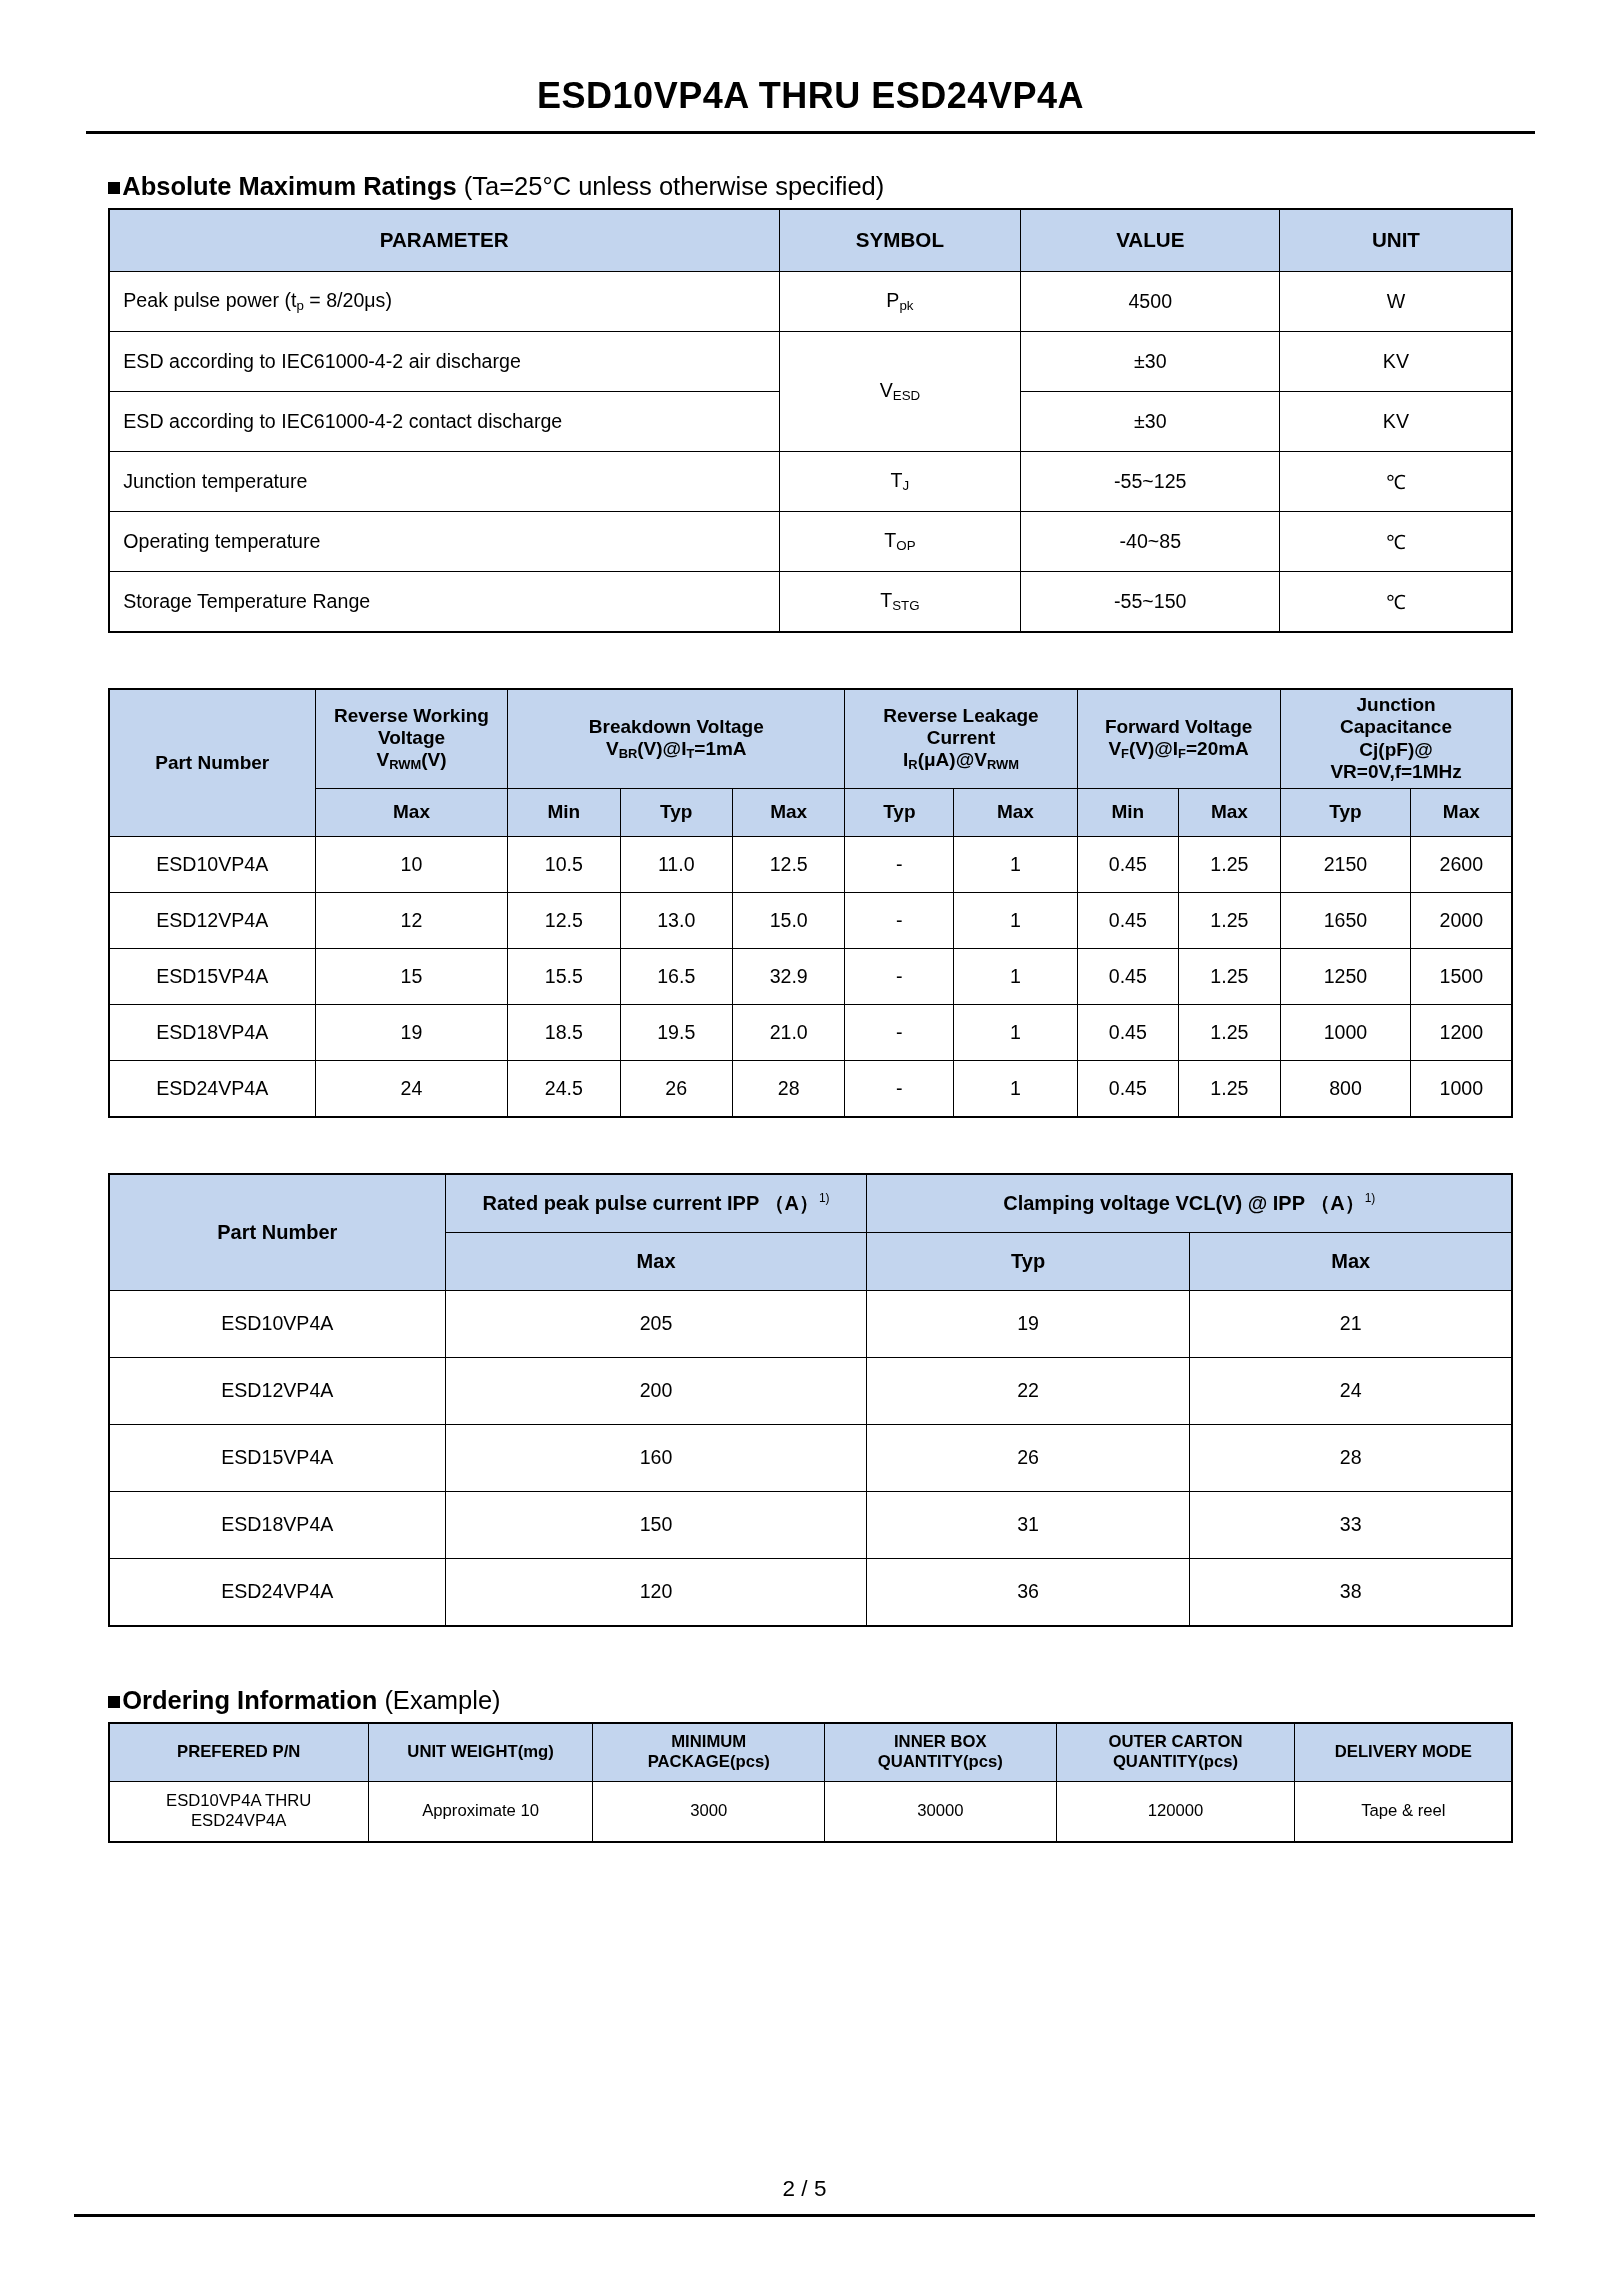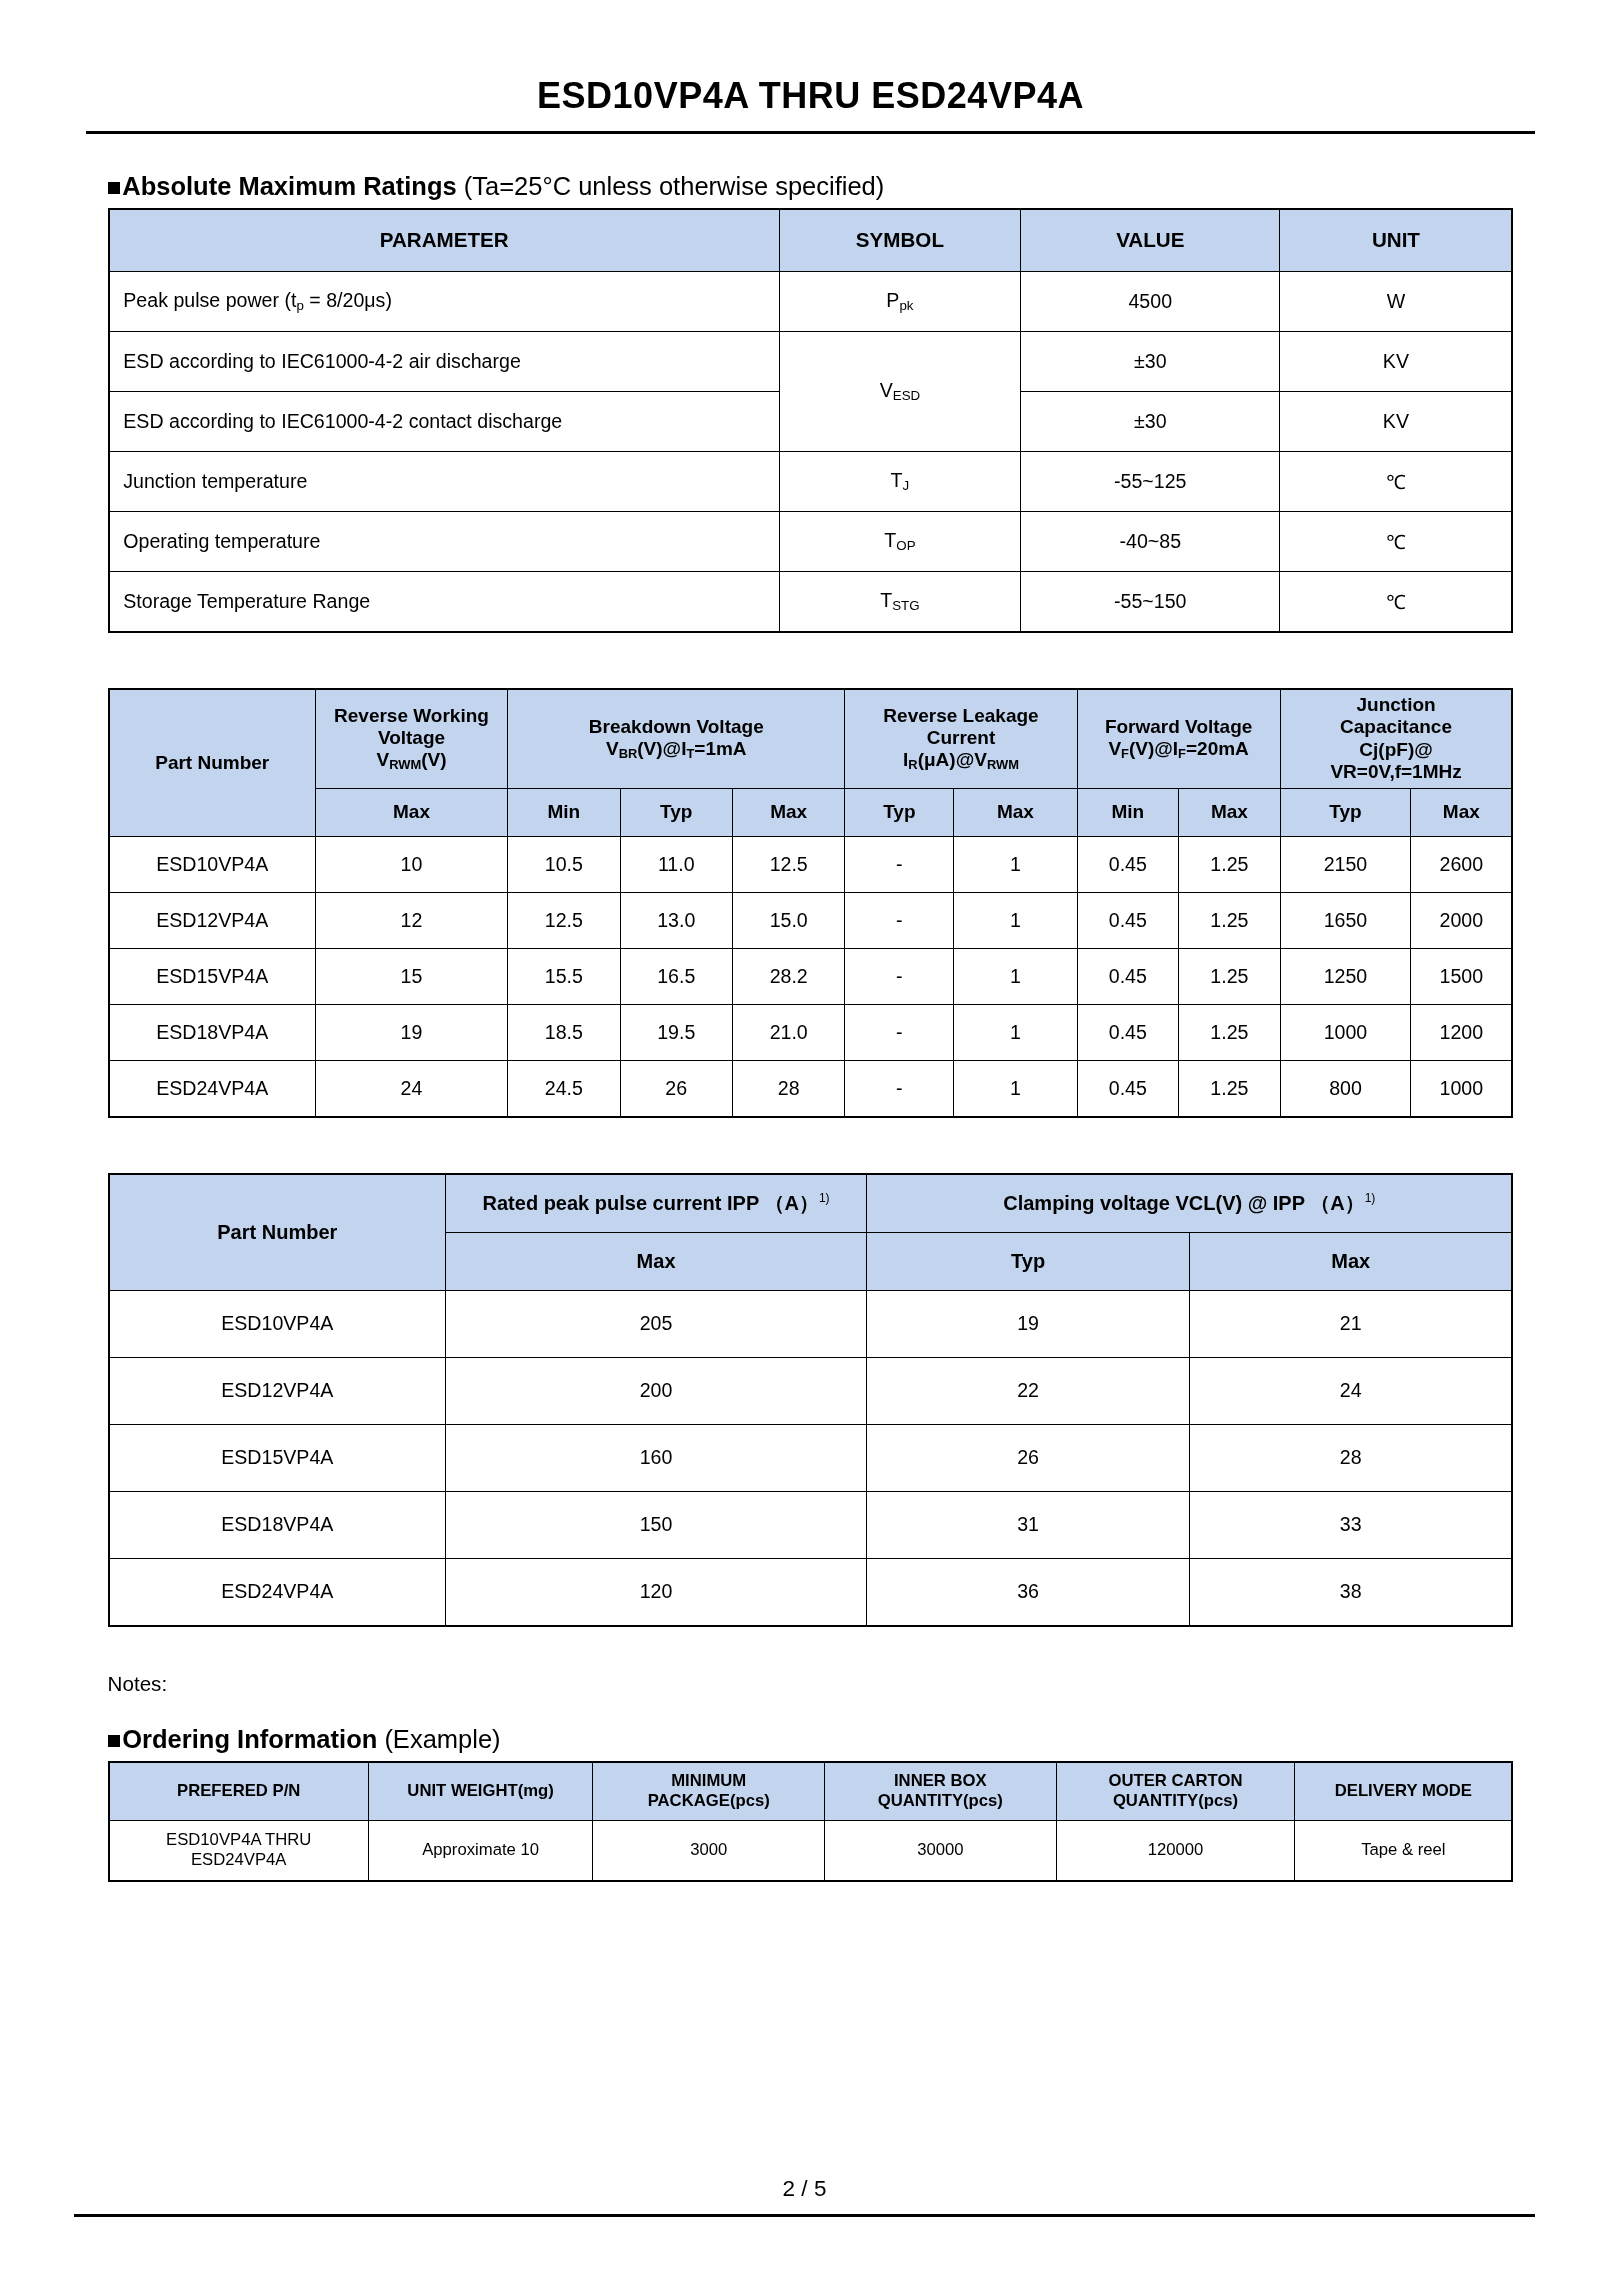--- a/index.html
+++ b/index.html
@@ -308,21 +308,21 @@
         <td>0.45</td>
         <td>1.25</td>
         <td>1650</td>
         <td>2000</td>
       </tr>
       <tr>
         <td>ESD15VP4A</td>
         <td>15</td>
         <td>15.5</td>
         <td>16.5</td>
-        <td>28.2</td>
+        <td>32.9</td>
         <td>-</td>
         <td>1</td>
         <td>0.45</td>
         <td>1.25</td>
         <td>1250</td>
         <td>1500</td>
       </tr>
       <tr>
         <td>ESD18VP4A</td>
         <td>19</td>
@@ -406,21 +406,20 @@
         <td>36</td>
         <td>38</td>
       </tr>
     </tbody>
   </table>
   </div>
 
   <div class="spacer-md"></div>
 
   <div class="notes">
-    <div>Notes:</div>
   </div>
 
   <div class="spacer-sm"></div>
 
   <div class="section-head">
     <span class="sq"></span><span>Ordering Information</span><span class="light"> </span><span class="light">(Example)</span>
   </div>
 
   <div class="ord-wrap">
   <table id="tbl-ord" class="tbl-outer">

